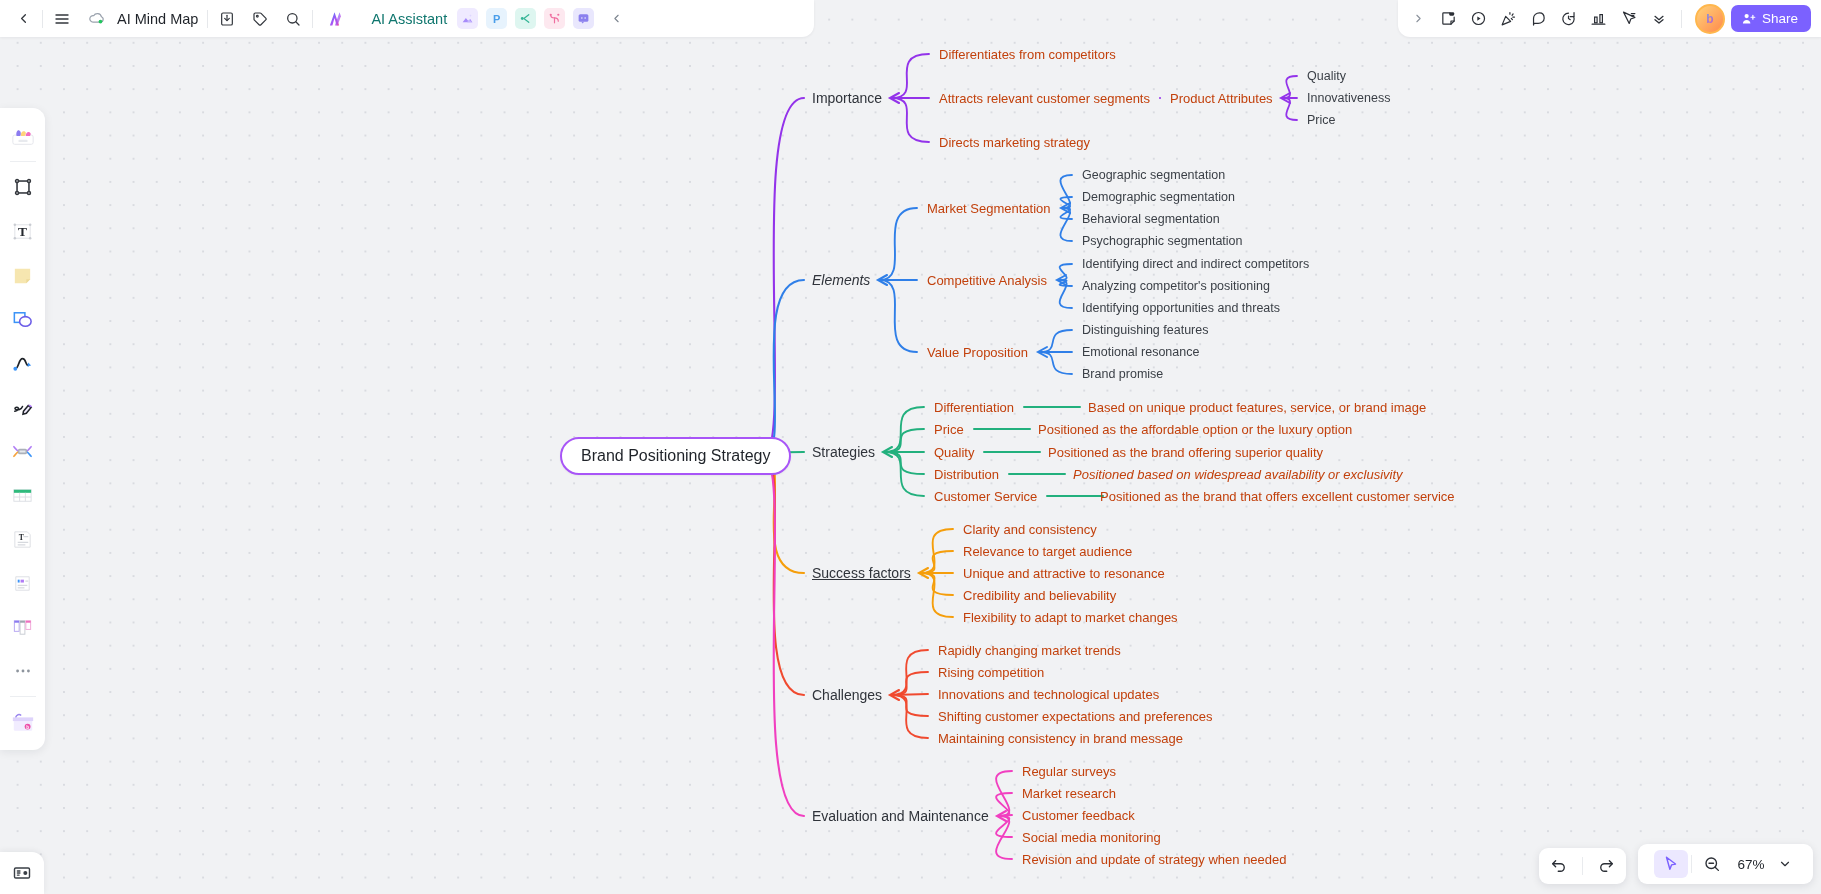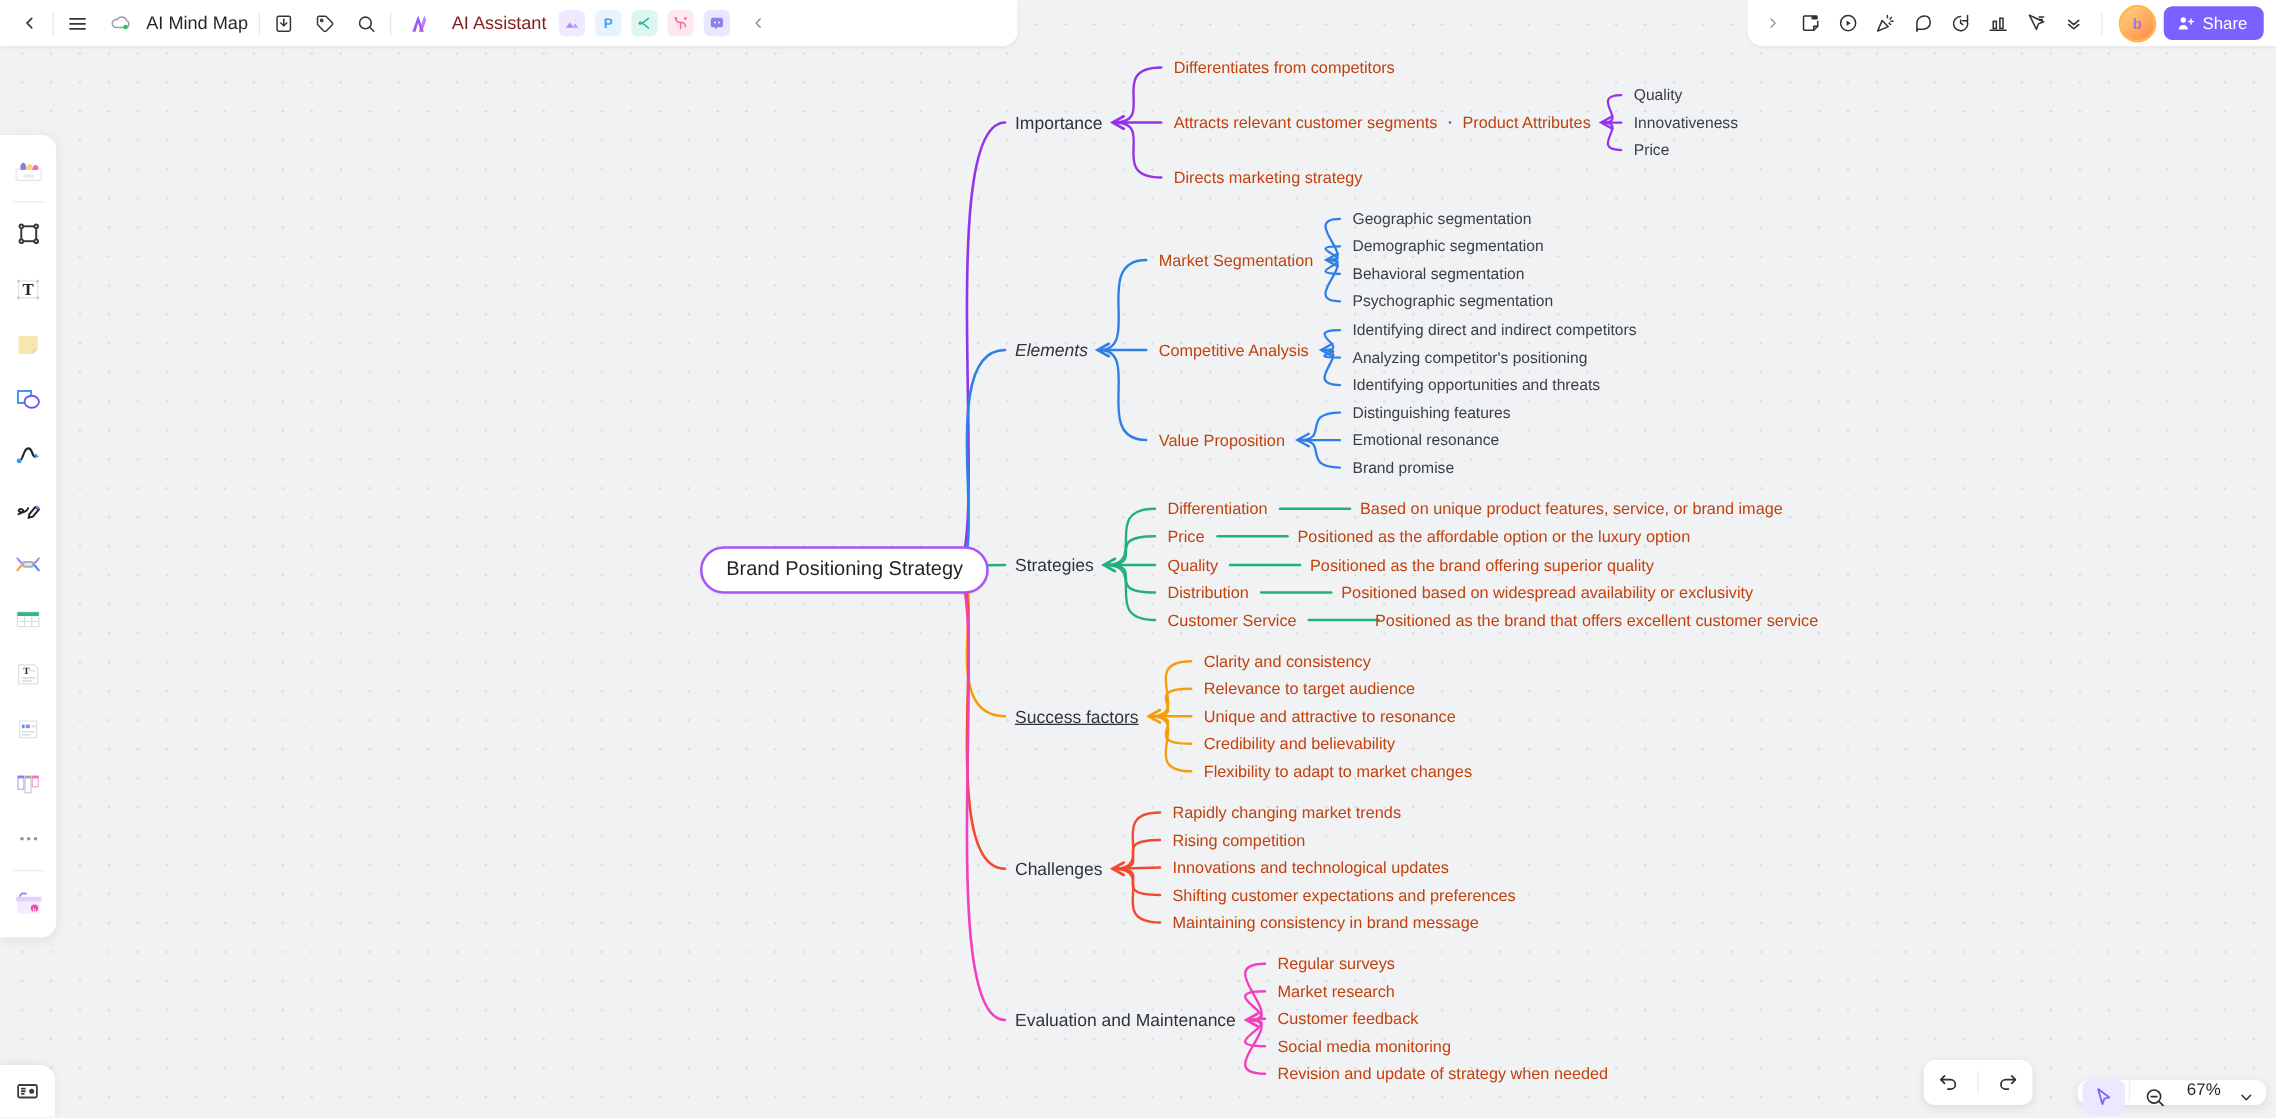--- a/index.html
+++ b/index.html
@@ -31,21 +31,21 @@
   }
   .tb-btn{
     height:28px;min-width:28px;display:flex;align-items:center;justify-content:center;
     border-radius:6px;color:#33373d;cursor:pointer;
   }
   .tb-sep{width:1px;height:18px;background:#e6e8eb;margin:0 5px;}
   #doc-title{
     font-size:14.5px;color:#1f2329;margin-left:7px;margin-right:4px;white-space:nowrap;cursor:pointer;
   }
   #ai-assistant-label{
-    font-size:14.5px;color:#7f1d1d;margin-left:11px;white-space:nowrap;
+    font-size:14.5px;color:#0f766e;margin-left:21px;white-space:nowrap;
   }
   .mini-tile{
     width:21px;height:21px;border-radius:5px;margin:0 4px;
     display:flex;align-items:center;justify-content:center;cursor:pointer;
     font-size:11px;font-weight:bold;
   }
 
   
   #righttoolbar{
     position:absolute;right:0;top:0;height:37px;
@@ -102,23 +102,23 @@
     cursor:pointer;z-index:35;
   }
 
   
   #undoredo{
     position:absolute;right:195px;bottom:10px;height:36px;
     background:#fff;border-radius:9px;display:flex;align-items:center;
     box-shadow:0 2px 8px rgba(16,24,40,.1);z-index:38;
   }
   #zoomctl{
-    position:absolute;right:8px;bottom:10px;height:20px;
-    background:#fff;border-radius:9px;display:flex;
-    padding:0 4px;box-shadow:0 2px 8px rgba(16,24,40,.1);z-index:38;
+    position:absolute;right:8px;bottom:10px;height:40px;
+    background:#fff;border-radius:9px;display:flex;align-items:center;
+    padding:0 16px;box-shadow:0 2px 8px rgba(16,24,40,.1);z-index:38;
   }
   .zc-btn{
     width:34px;height:28px;display:flex;align-items:center;justify-content:center;
     border-radius:6px;color:#2b2f36;cursor:pointer;
   }
   .zc-btn.active{background:#ece8ff;color:#7b61ff;}
   .zc-sep{width:1px;height:18px;background:#e9ebee;margin:0 3px;}
   #zoom-value{font-size:13.5px;color:#1f2329;padding:0 5px;min-width:34px;text-align:center;}
 
   
@@ -231,21 +231,21 @@
     <div class="node lvl3" style="left: 1080px; top: 352px;">Emotional resonance</div>
     <div class="node lvl3" style="left: 1080px; top: 374px;">Brand promise</div>
     <div class="node lvl1" style="left: 810px; top: 452px;">Strategies</div>
     <div class="node lvl2" style="left: 932px; top: 407px;">Differentiation</div>
     <div class="node lvl2" style="left: 1086px; top: 407px;">Based on unique product features, service, or brand image</div>
     <div class="node lvl2" style="left: 932px; top: 429px;">Price</div>
     <div class="node lvl2" style="left: 1036px; top: 429px;">Positioned as the affordable option or the luxury option</div>
     <div class="node lvl2" style="left: 932px; top: 452px;">Quality</div>
     <div class="node lvl2" style="left: 1046px; top: 452px;">Positioned as the brand offering superior quality</div>
     <div class="node lvl2" style="left: 932px; top: 474px;">Distribution</div>
-    <div class="node lvl2" style="left: 1071px; top: 474px;">Positioned based on widespread availability or exclusivity</div>
+    <div class="node lvl2" style="left: 1071px; top: 474px; font-style: italic;">Positioned based on widespread availability or exclusivity</div>
     <div class="node lvl2" style="left: 932px; top: 496px;">Customer Service</div>
     <div class="node lvl2" style="left: 1098px; top: 496px;">Positioned as the brand that offers excellent customer service</div>
     <div class="node lvl1" style="left: 810px; top: 573px; text-decoration: underline;">Success factors</div>
     <div class="node lvl2" style="left: 961px; top: 529px;">Clarity and consistency</div>
     <div class="node lvl2" style="left: 961px; top: 551px;">Relevance to target audience</div>
     <div class="node lvl2" style="left: 961px; top: 573px;">Unique and attractive to resonance</div>
     <div class="node lvl2" style="left: 961px; top: 595px;">Credibility and believability</div>
     <div class="node lvl2" style="left: 961px; top: 617px;">Flexibility to adapt to market changes</div>
     <div class="node lvl1" style="left: 810px; top: 695px;">Challenges</div>
     <div class="node lvl2" style="left: 936px; top: 650px;">Rapidly changing market trends</div>

